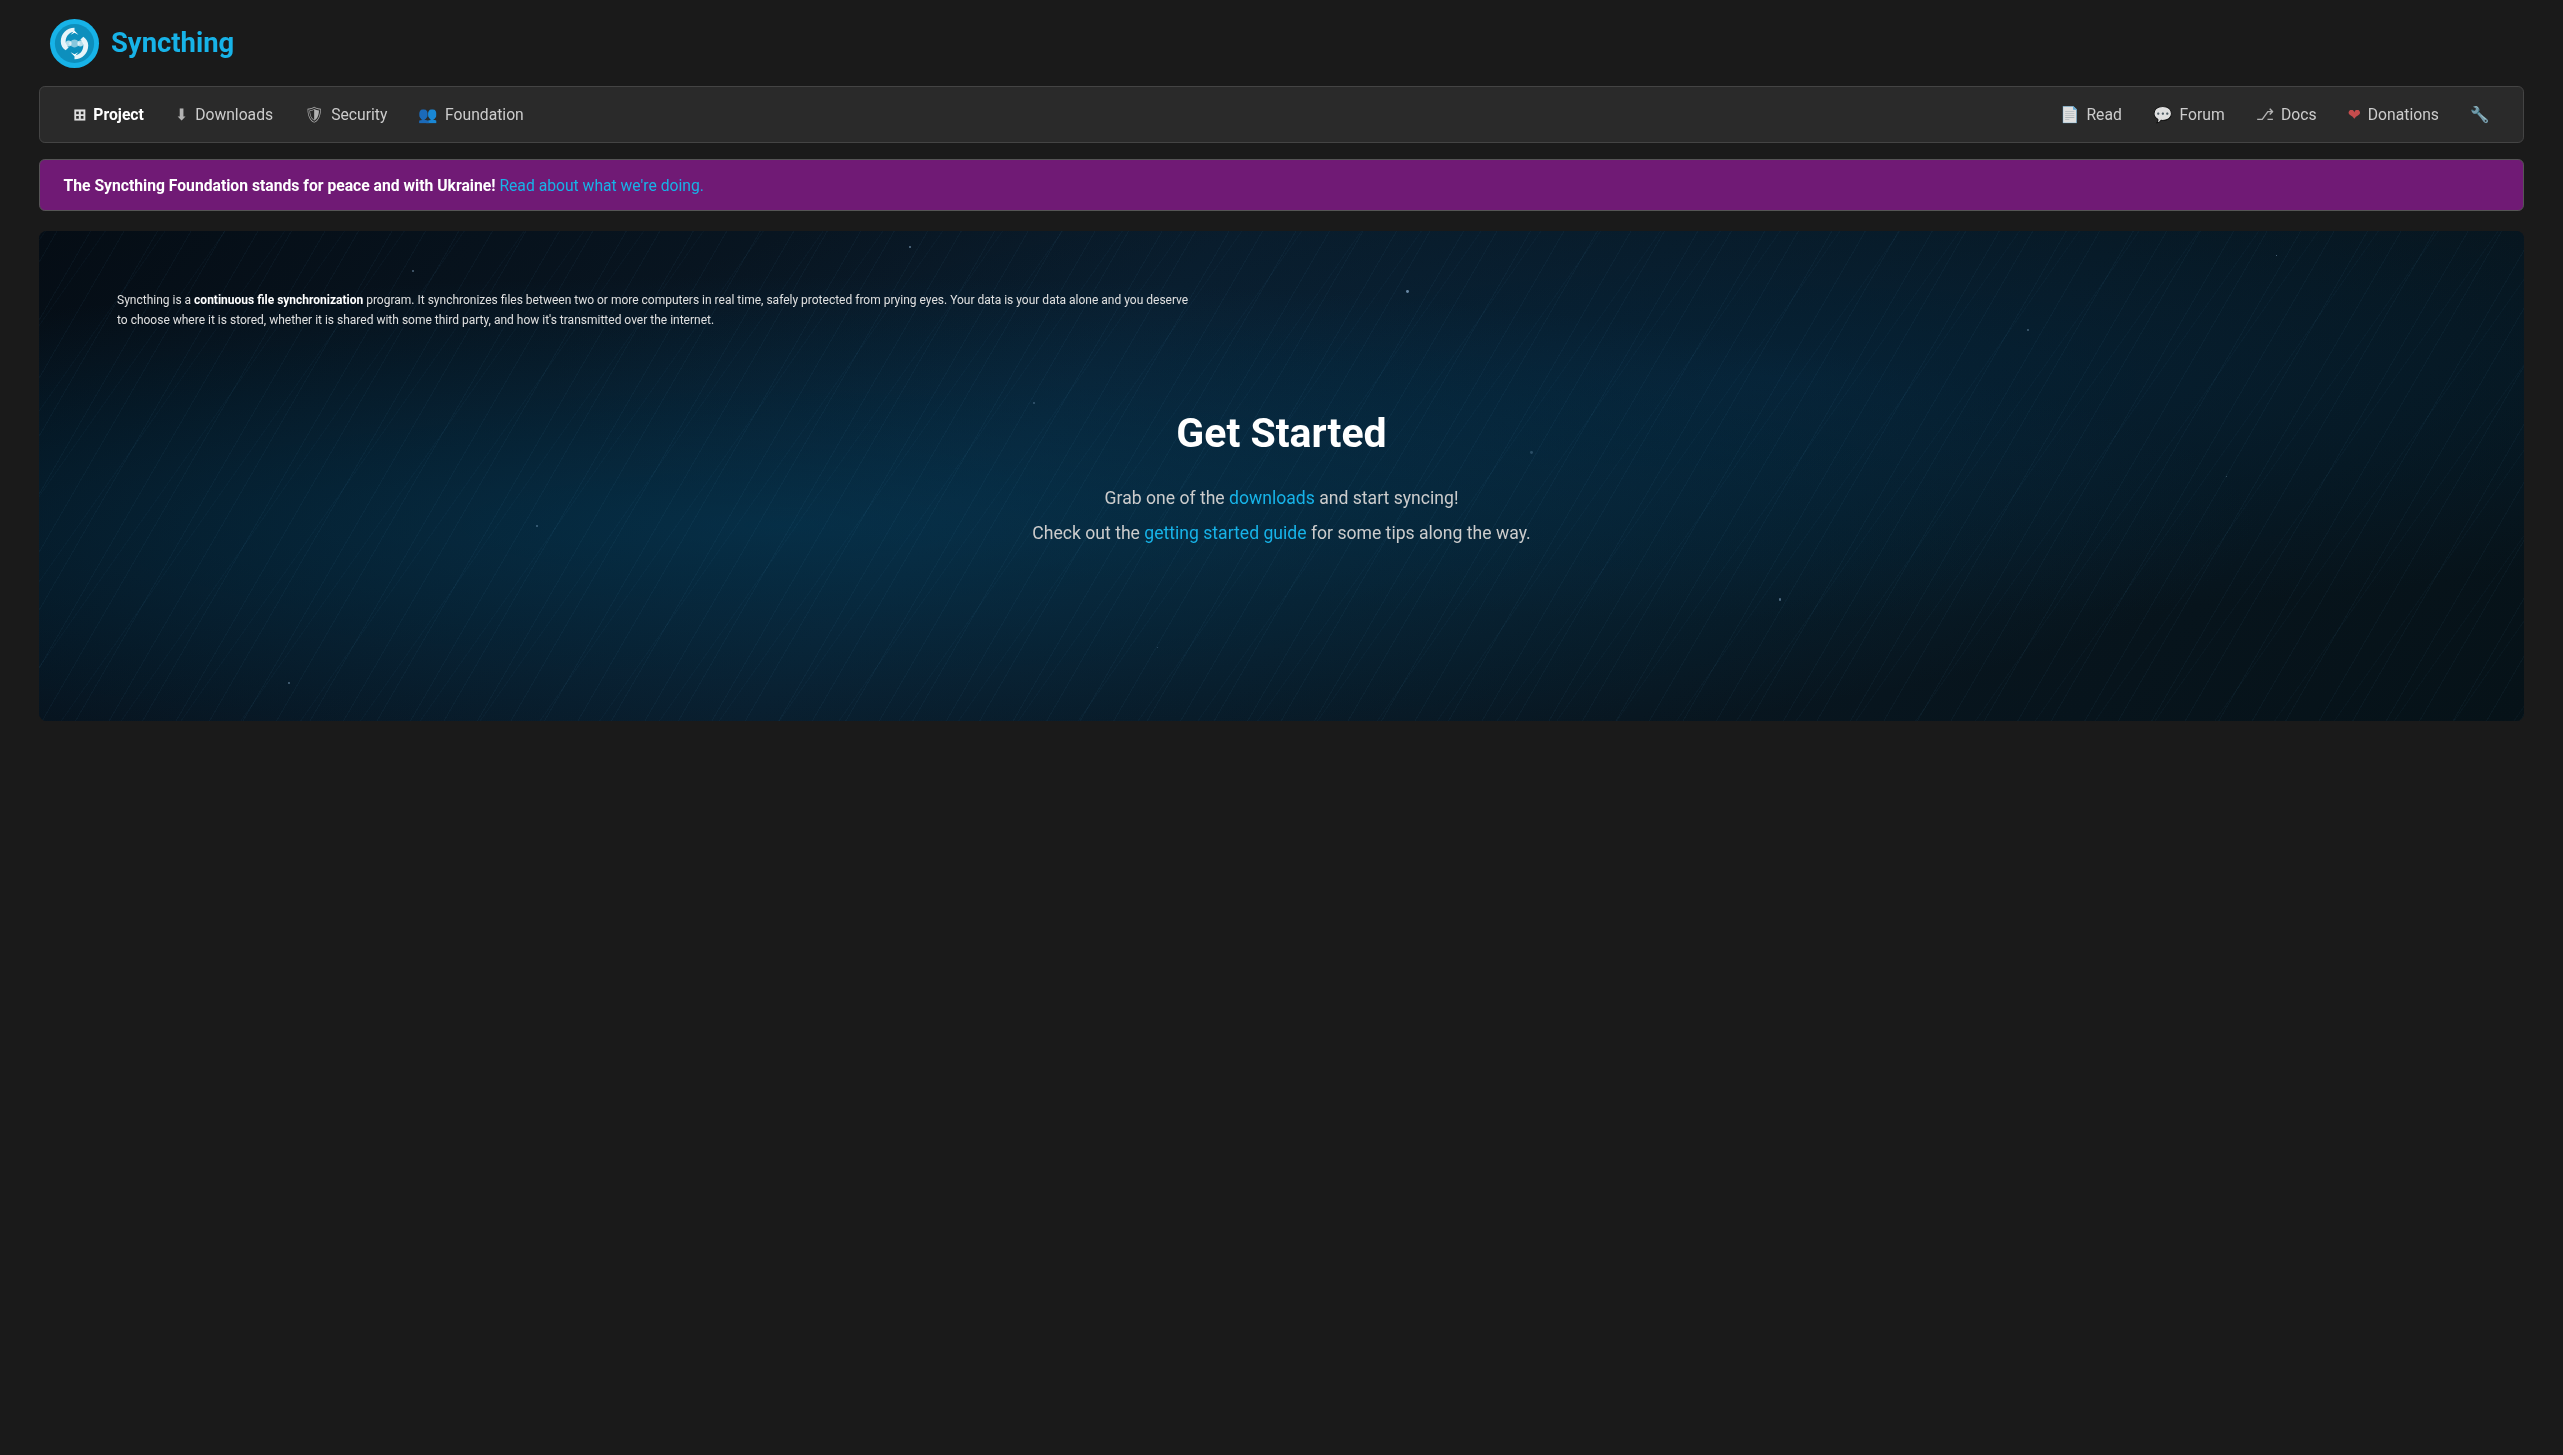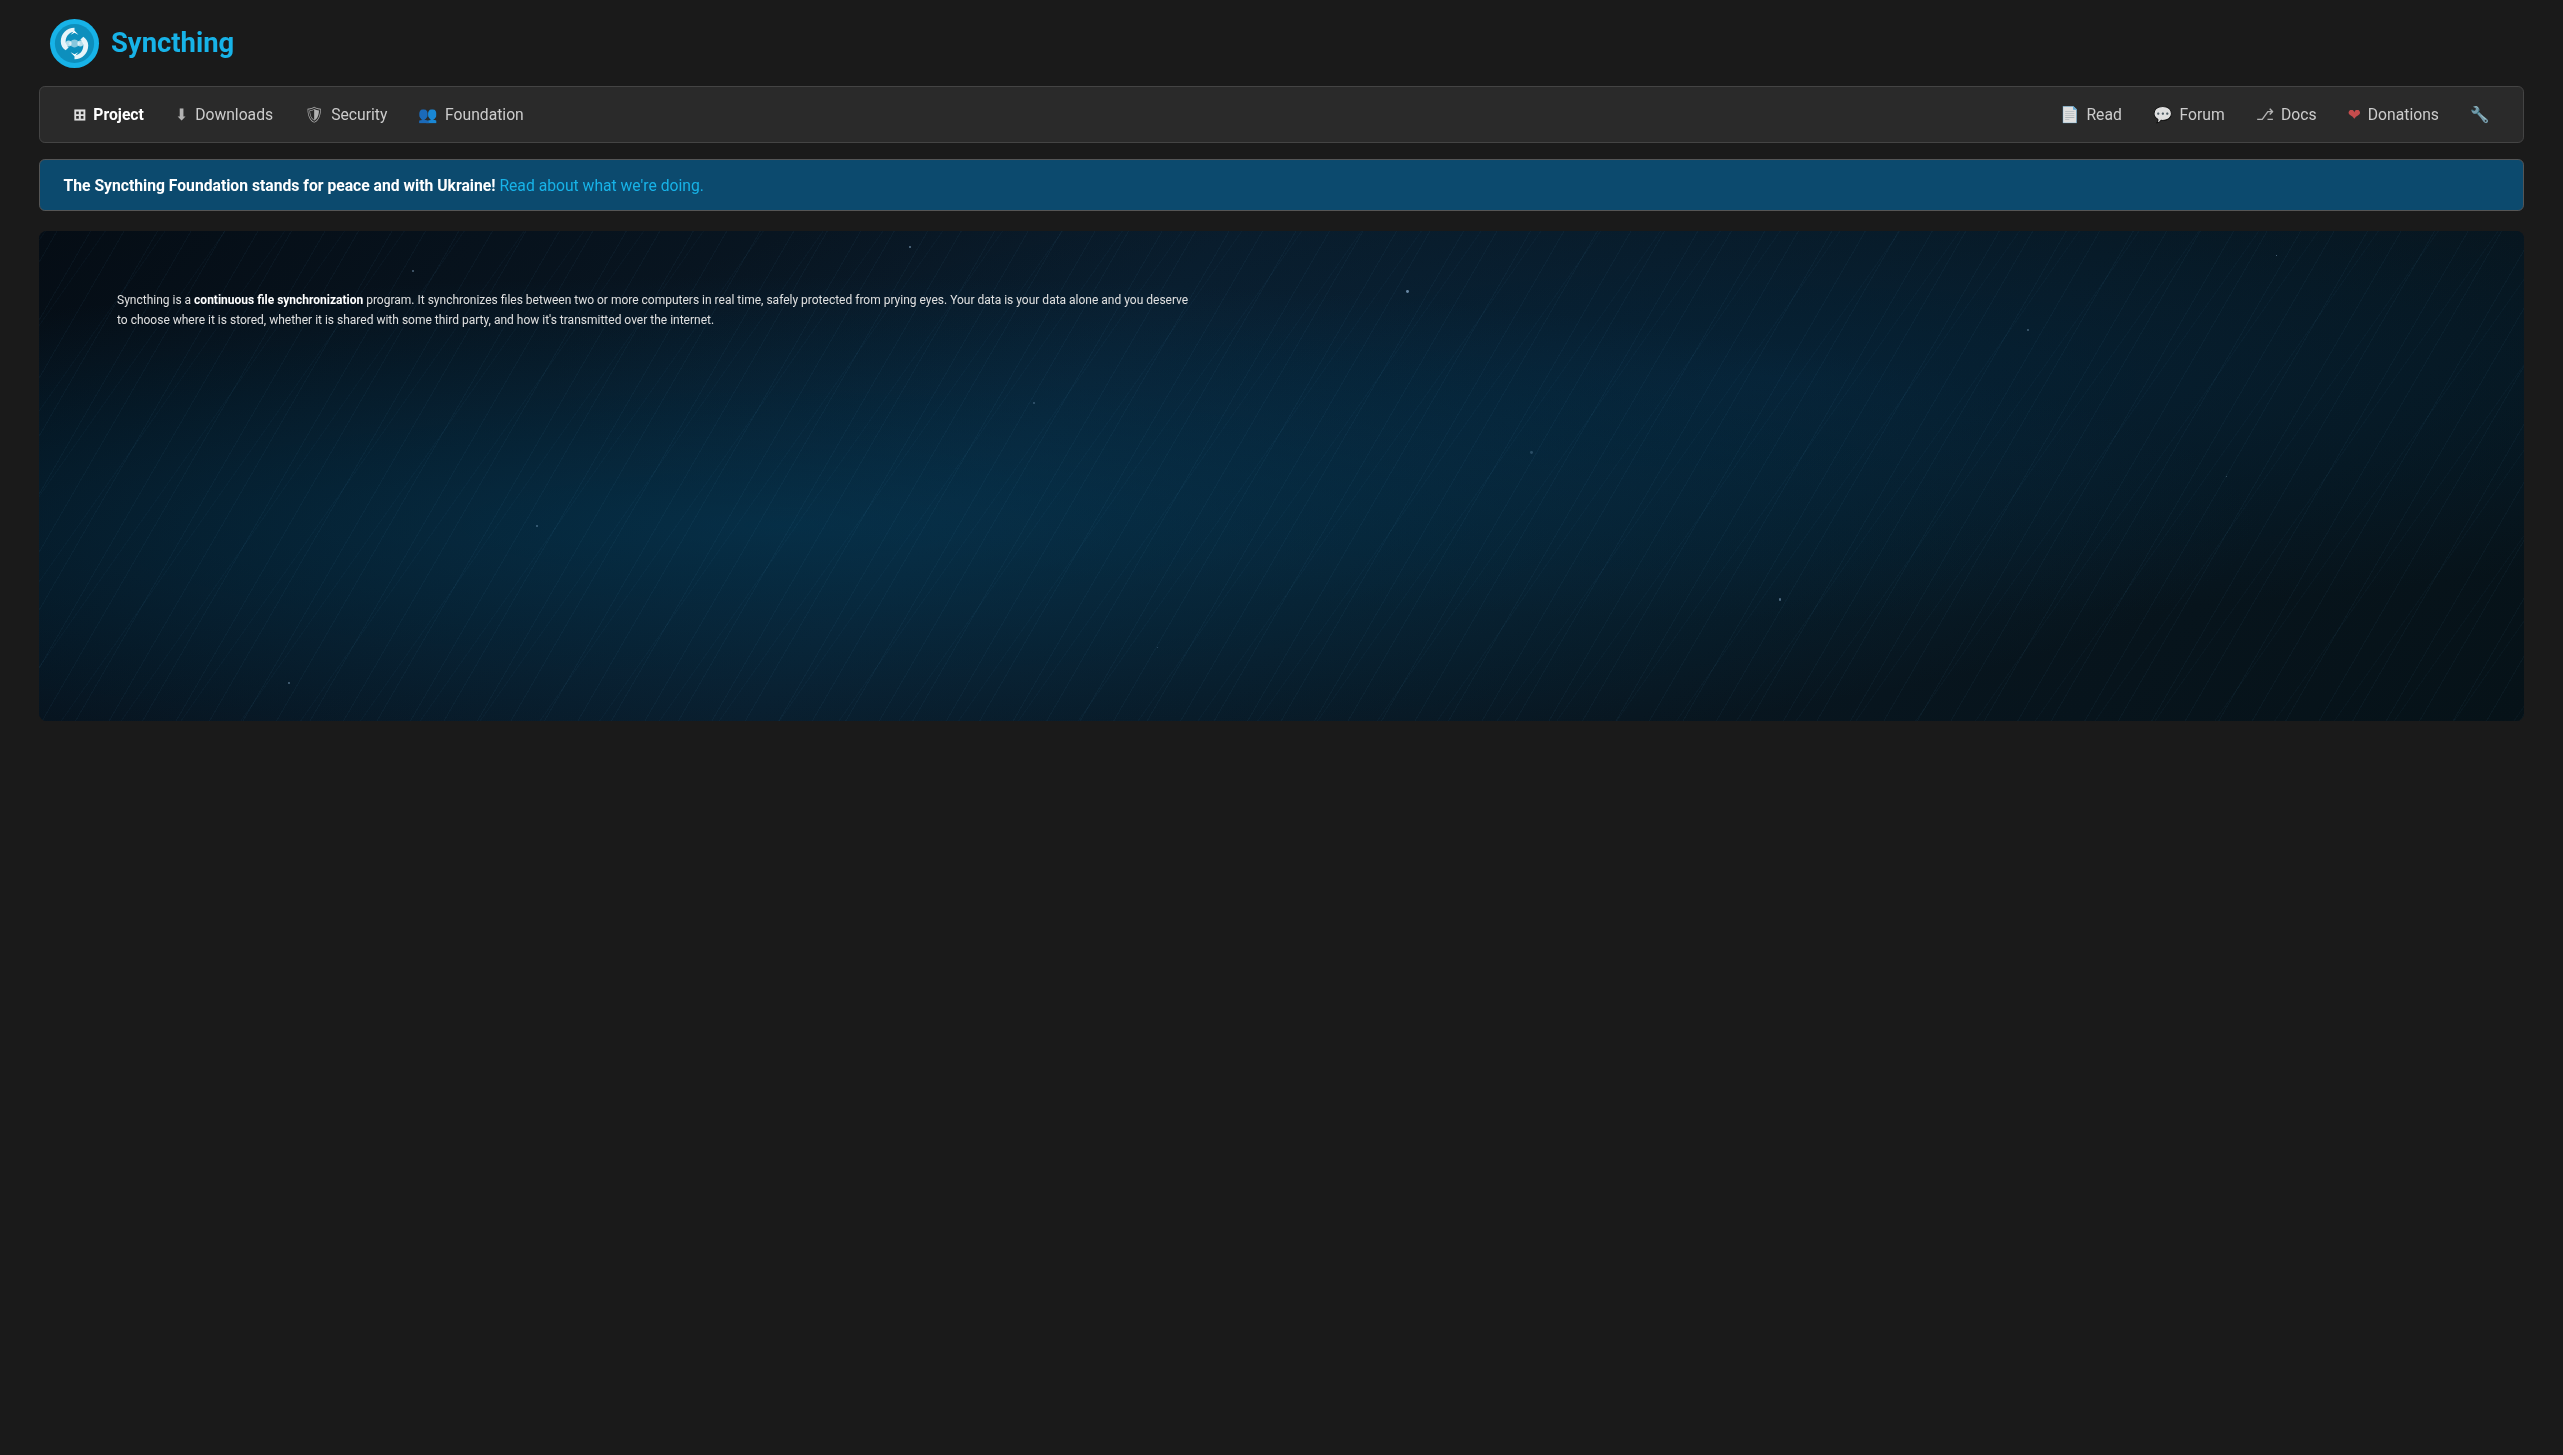--- a/index.html
+++ b/index.html
@@ -86,21 +86,21 @@
       opacity: 0.85;
     }
 
     .heart-icon {
       color: #e05252;
     }
 
     
     .banner {
       margin: 0 39px 19.6px 39px;
-      background: #0c4a6e;
+      background: #701a75;
       border: 1px solid #555;
       border-radius: 5.9px;
       padding: 15.7px 23.5px;
       font-size: 15.7px;
       color: #ddd;
     }
 
     .banner strong {
       color: #fff;
     }
@@ -287,15 +287,24 @@
     <div class="star" style="width:1px;height:1px;top:50%;left:88%;opacity:0.5;"></div>
     <div class="star" style="width:2px;height:2px;top:92%;left:10%;opacity:0.6;"></div>
     <div class="star" style="width:2.9px;height:2.9px;top:45%;left:60%;opacity:0.3;"></div>
   </div>
 
   <div class="hero-content">
     <p class="hero-description">
       <span>Syncthing is a </span><strong>continuous file synchronization</strong><span> program. It synchronizes files between two or more computers in real time, safely protected from prying eyes. Your data is your data alone and you deserve to choose where it is stored, whether it is shared with some third party, and how it's transmitted over the internet.</span>
     </p>
 
+    <div class="get-started-section">
+      <h2 class="get-started-title">Get Started</h2>
+      <p class="get-started-text">
+        <span>Grab one of the </span><a href="#">downloads</a><span> and start syncing!</span>
+      </p>
+      <p class="get-started-text">
+        <span>Check out the </span><a href="#">getting started guide</a><span> for some tips along the way.</span>
+      </p>
+    </div>
   </div>
 </div>
 
 
 </body></html>

